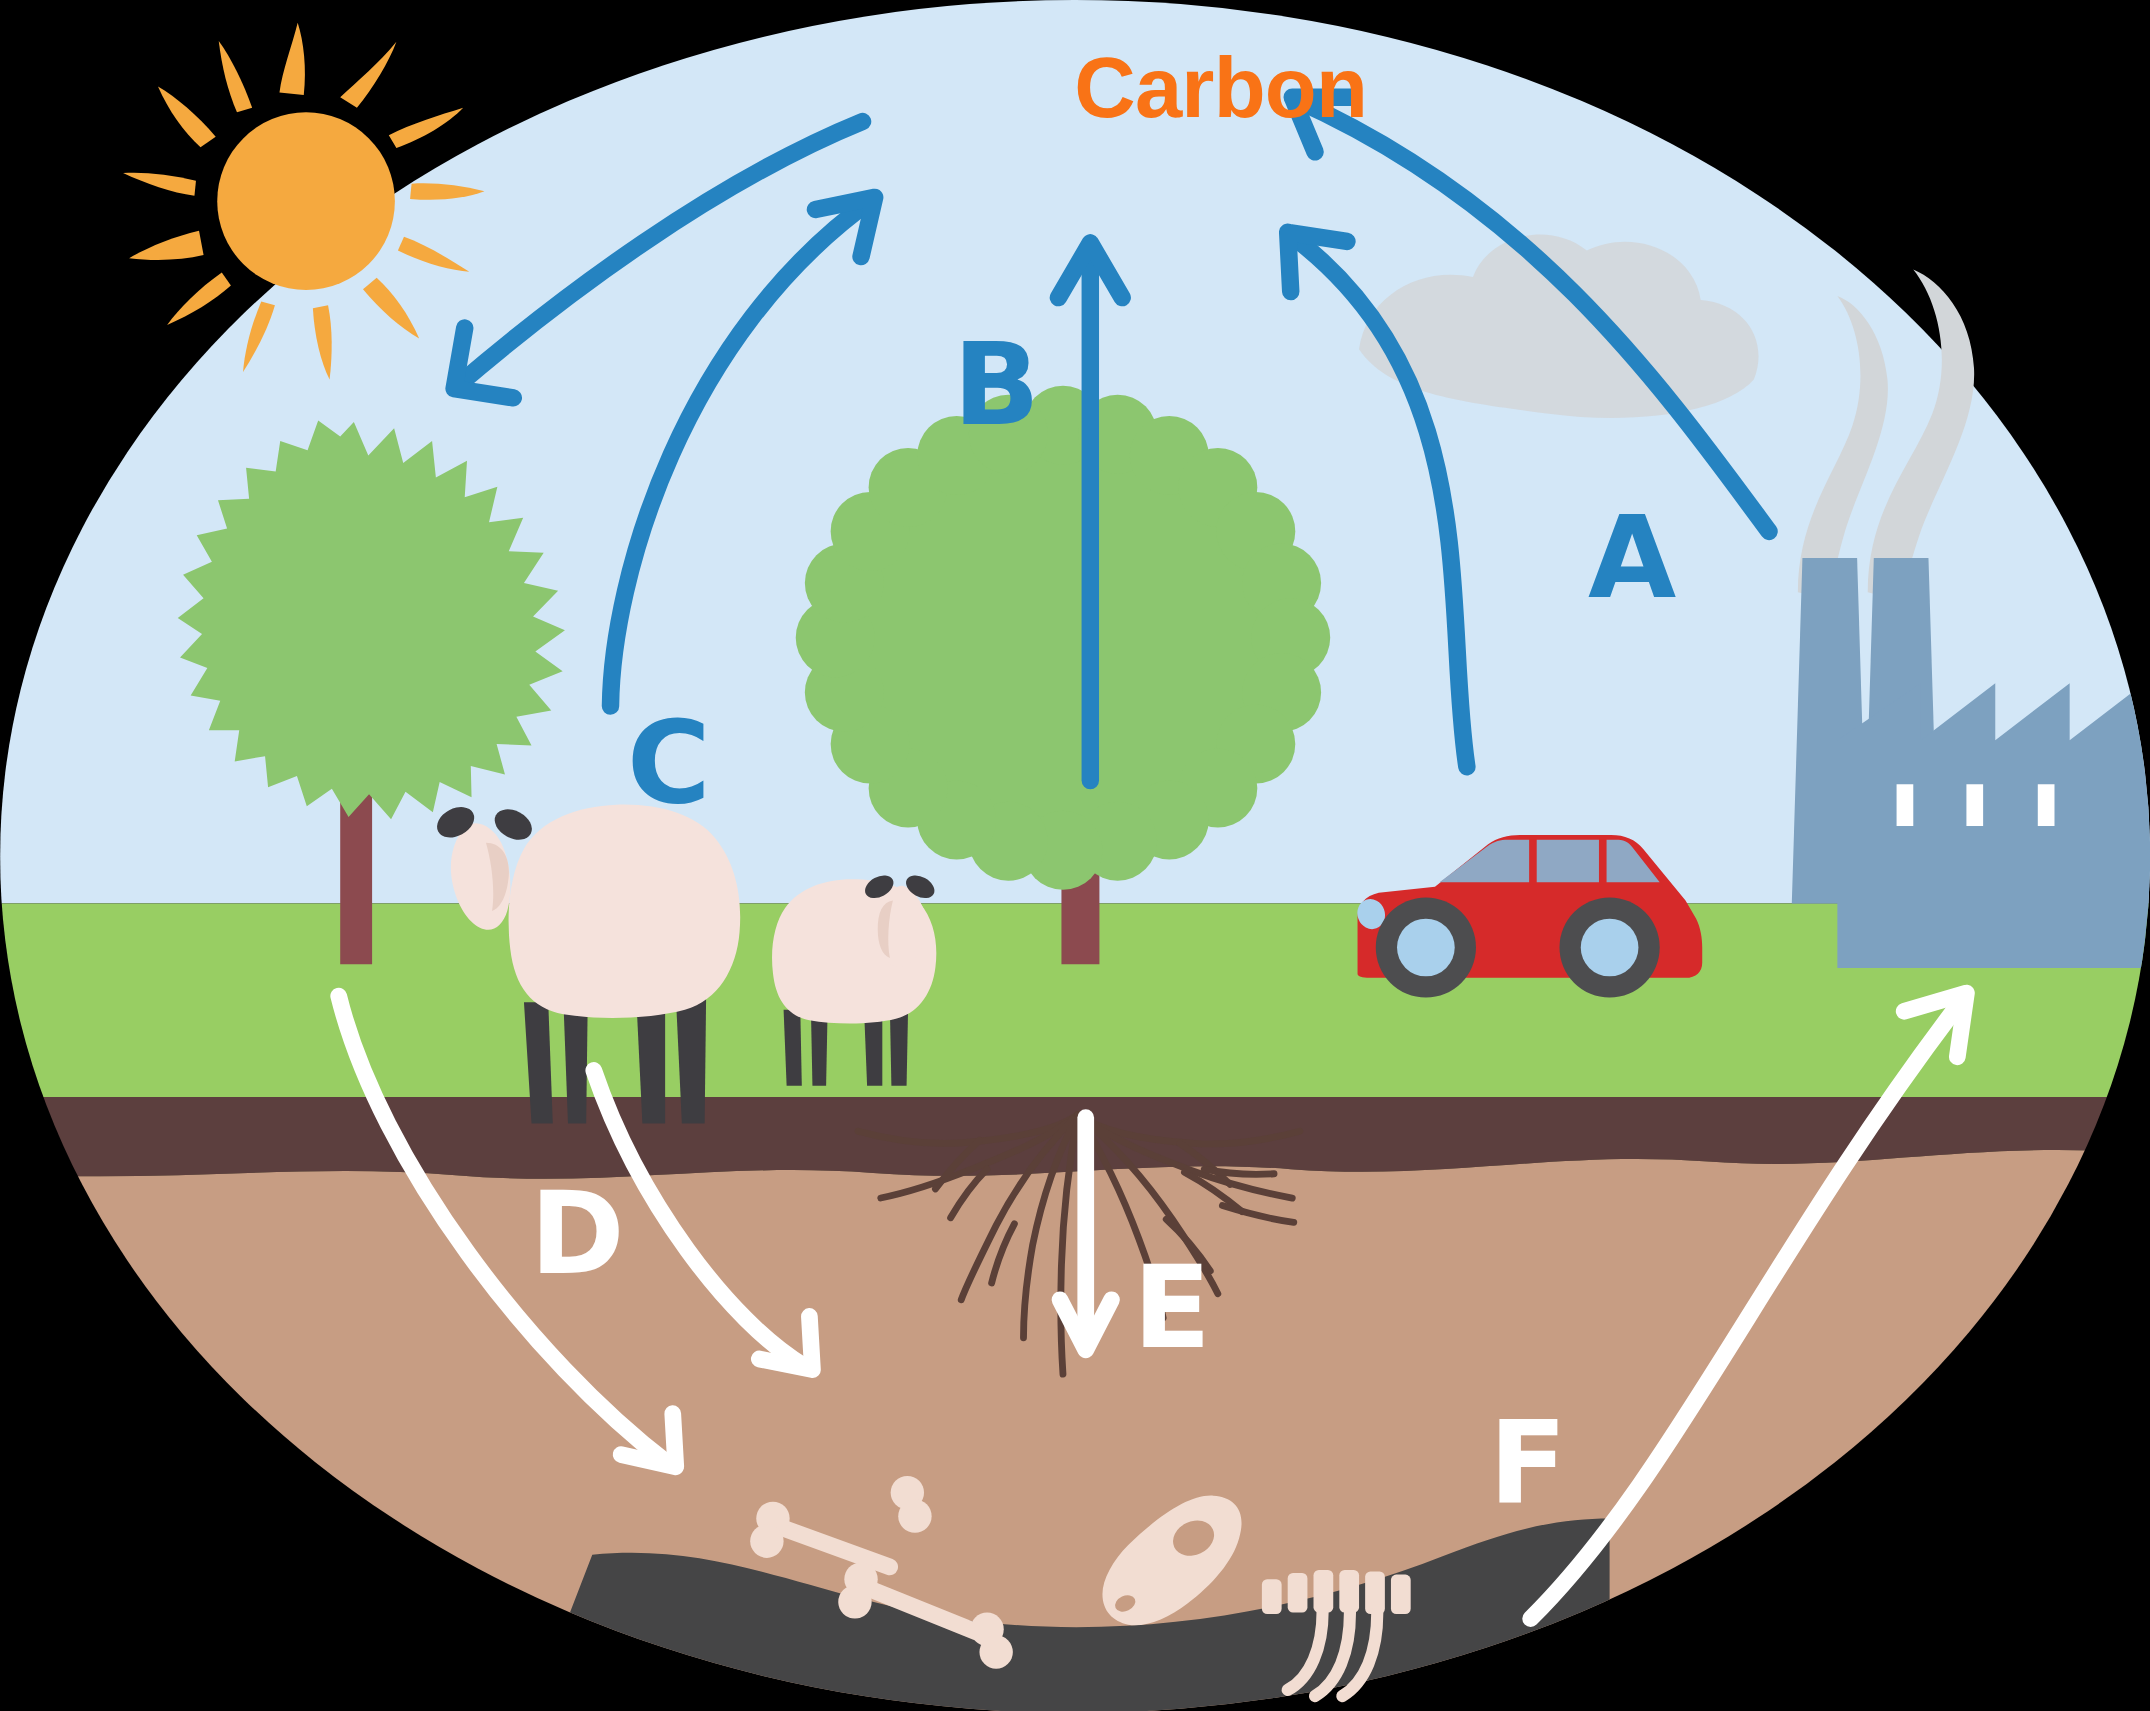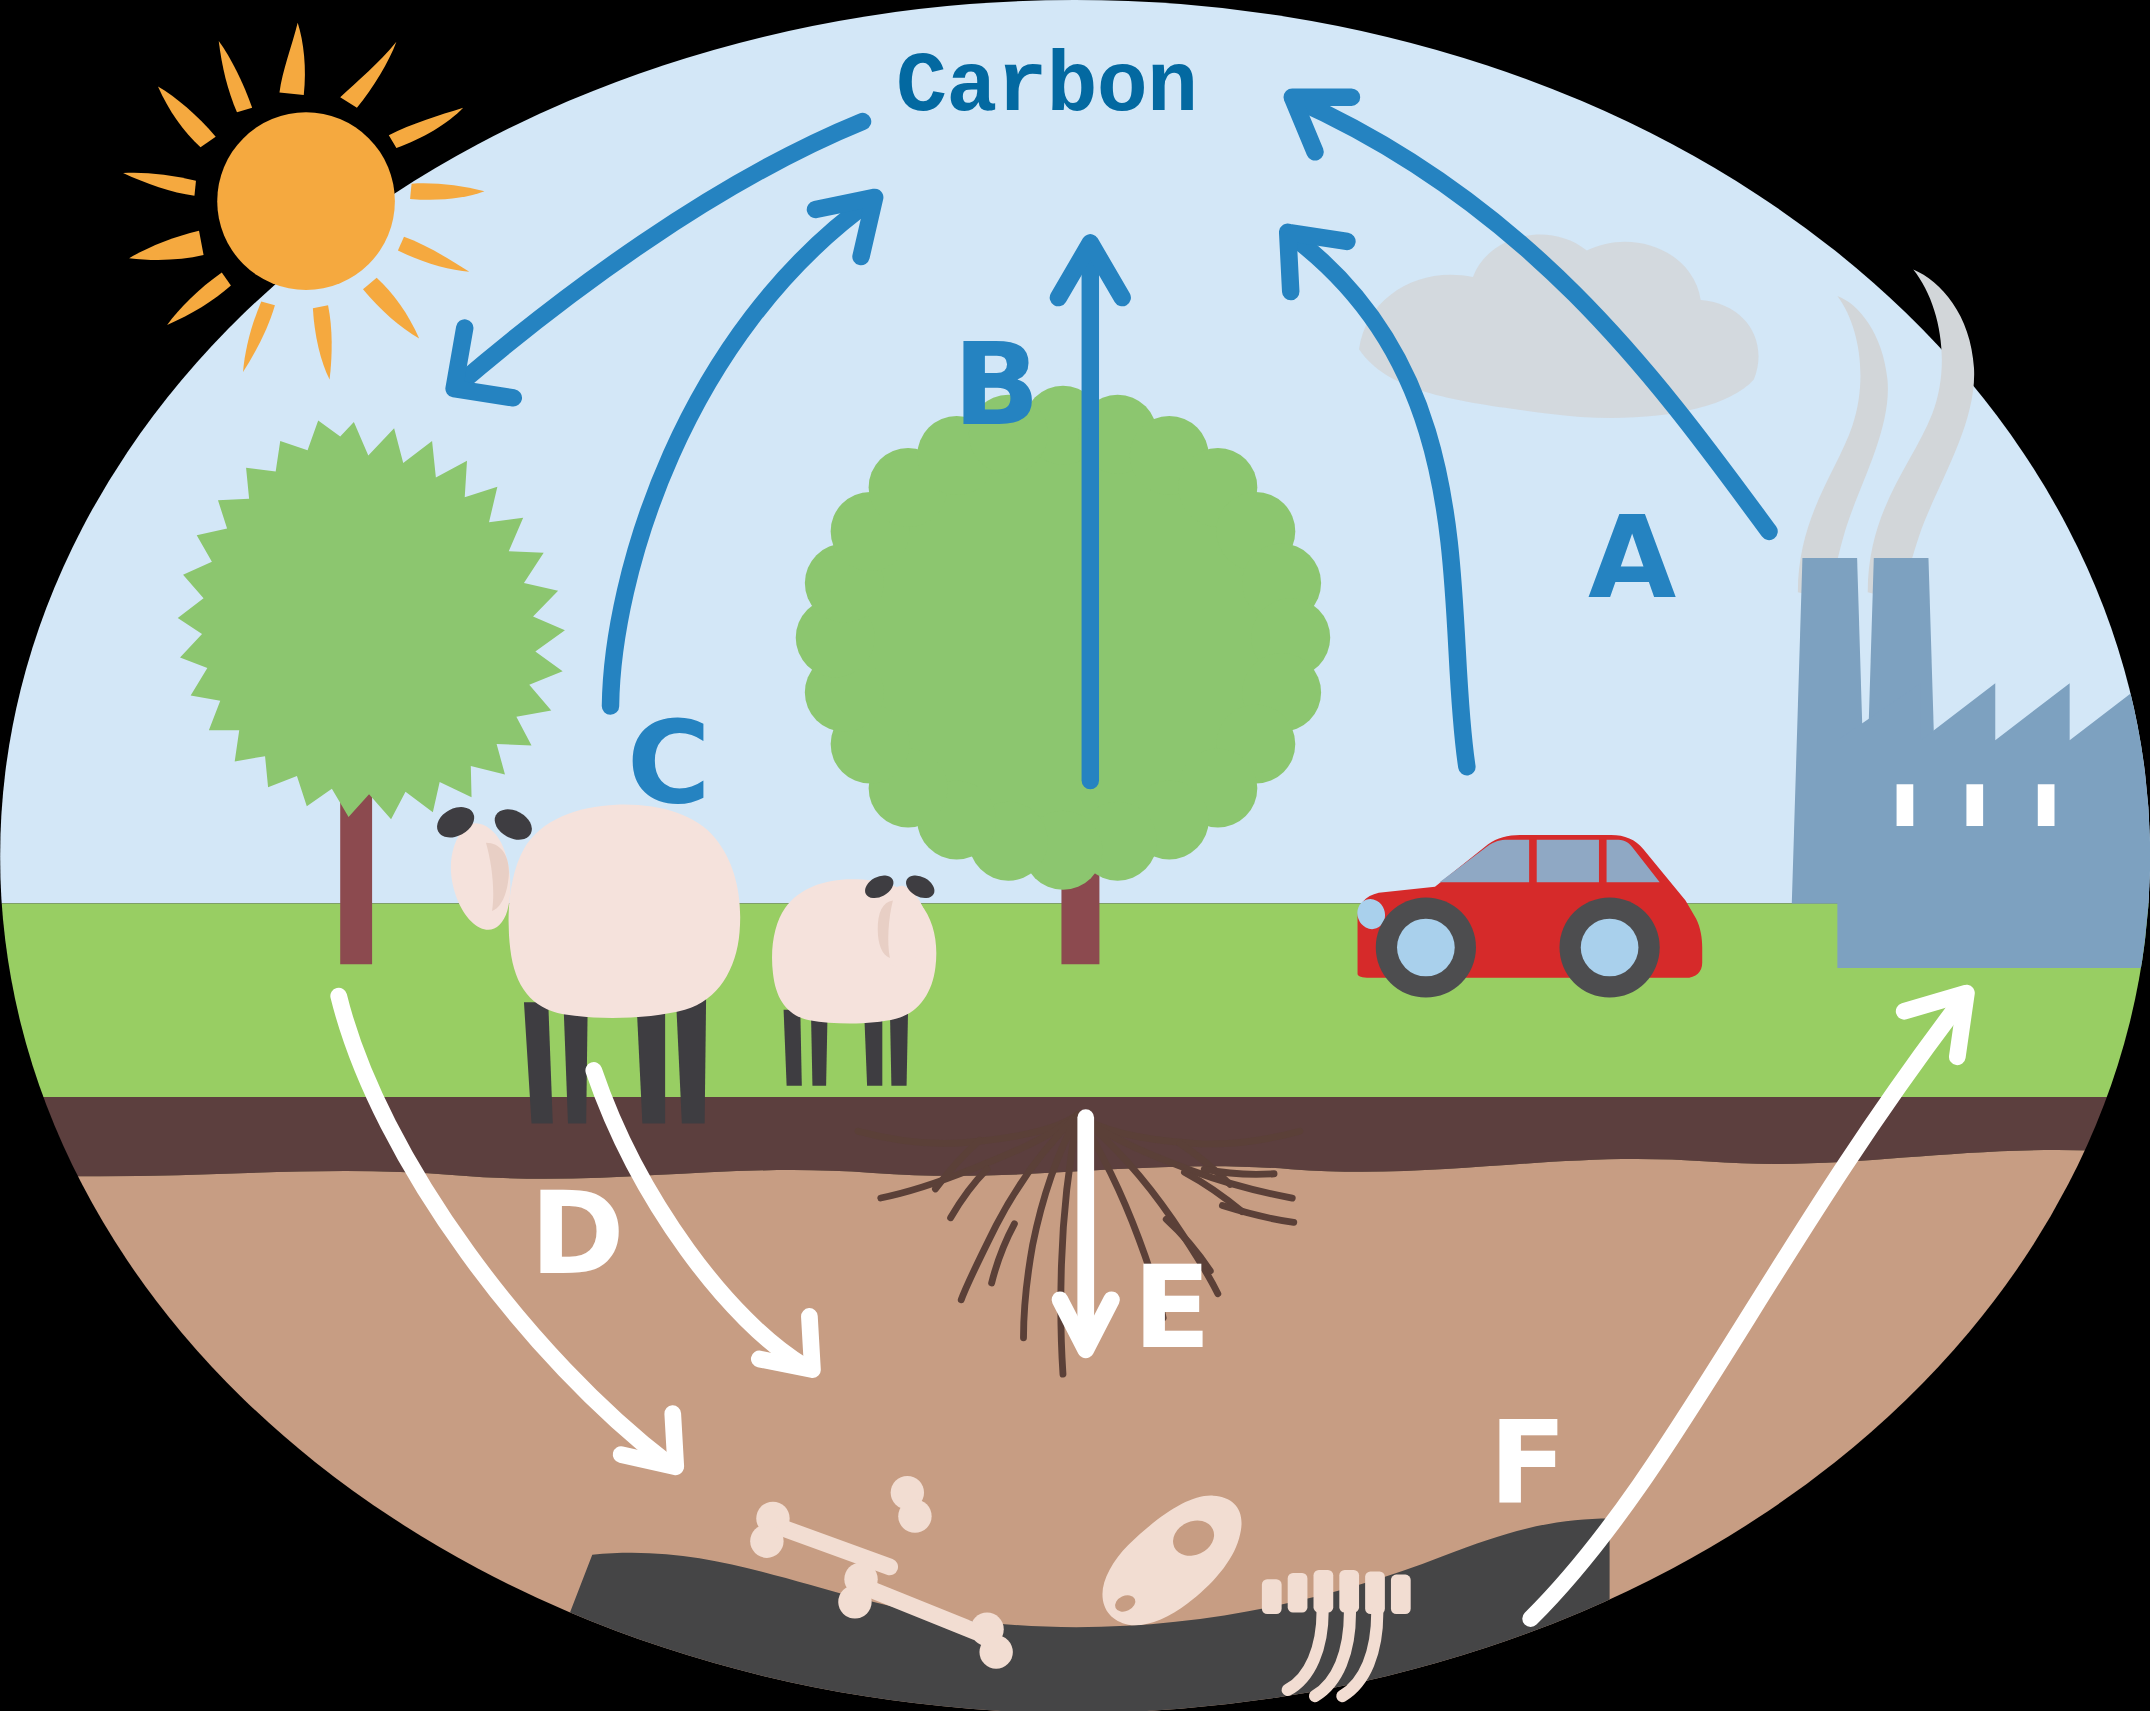--- a/index.html
+++ b/index.html
@@ -15,26 +15,26 @@
     position:absolute;
     font-family:"DejaVu Sans", sans-serif;
     font-weight:bold;
     line-height:1;
     user-select:none;
   }
   #title{
     position:absolute;
     left:896px;top:42px;
     width:471px;
-    text-align:left;
-    font-family:Liberation Mono, monospace;
+    text-align:right;
+    font-family:Liberation Sans, sans-serif;
     font-weight:bold;
     font-size:85px;
     line-height:1.08;
-    color:#0369a1;
+    color:#f97316;
     letter-spacing:-0.8px;
   }
   .letter{font-size:114px;}
   .letter-blue{color:#2583C1;}
   .letter-white{color:#FFFFFF;}
 </style>
 </head>
 <body>
 
 <div id="stage">

